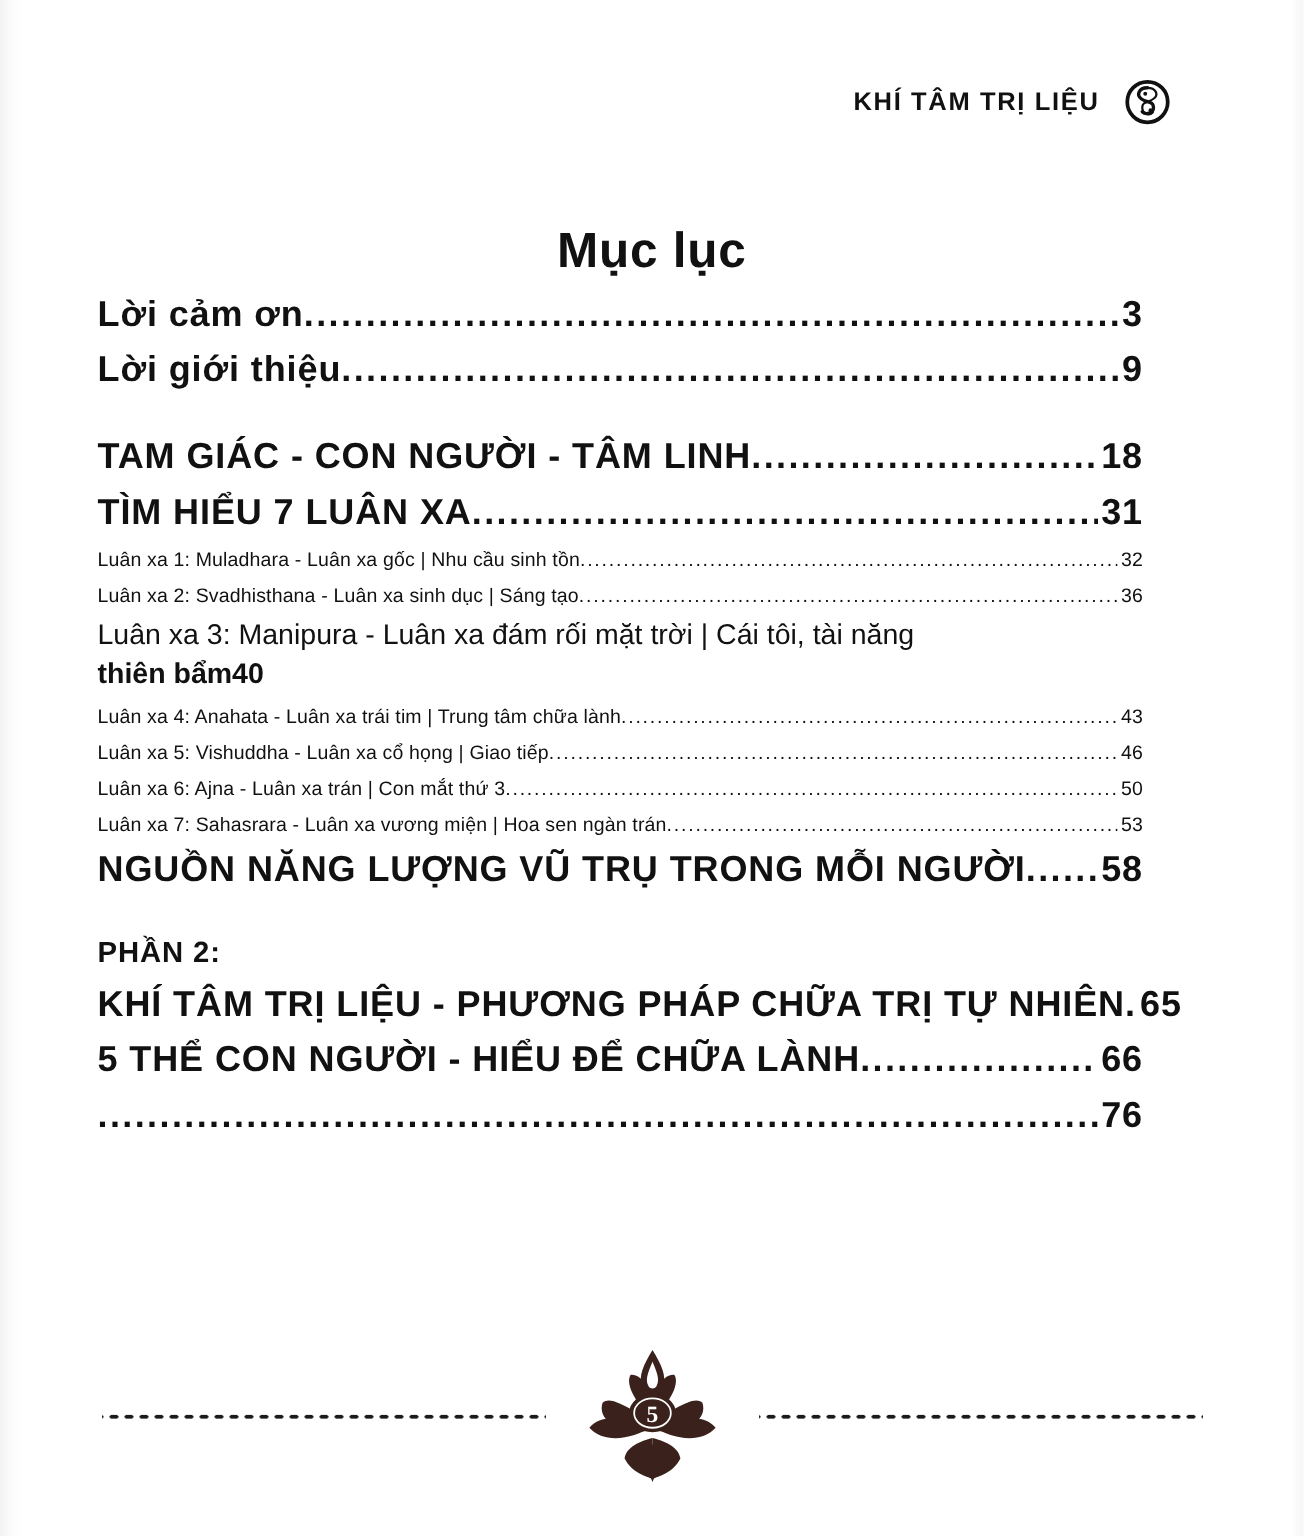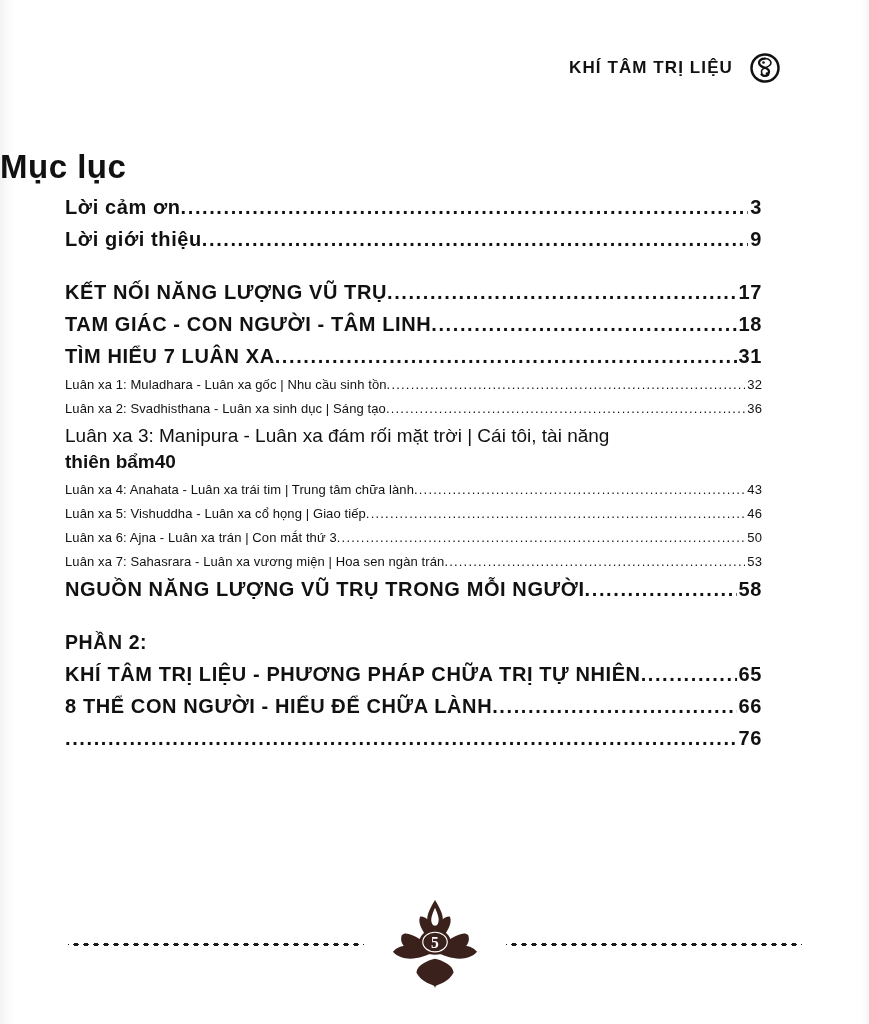--- a/index.html
+++ b/index.html
@@ -64,21 +64,21 @@
     flex: 0 0 auto;
     display: block;
   }
 
   
   .toc-title {
     position: absolute;
     top: 148px;
     left: 0;
     width: 869px;
-    text-align: left;
+    text-align: center;
     font-size: 33px;
     font-weight: bold;
     letter-spacing: 0.5px;
     color: #111;
   }
 
   
   .toc {
     position: absolute;
     top: 196px;
@@ -114,21 +114,21 @@
   }
   .toc-row .pageno {
     flex: 0 0 auto;
     padding-left: 2px;
     text-align: right;
     white-space: nowrap;
   }
 
   
   .row-bold {
-    font-size: 20px;
+    font-size: 24px;
     font-weight: bold;
     letter-spacing: 0.6px;
   }
   .row-bold .leader::after { letter-spacing: 1.6px; }
 
   
   .row-regular {
     font-size: 13px;
     font-weight: normal;
     letter-spacing: 0.1px;
@@ -228,25 +228,20 @@
     <div class="toc-row row-bold">
       <span class="label">Lời giới thiệu</span>
       <span class="leader"></span>
       <span class="pageno">9</span>
     </div>
 
     <div class="spacer-lg"></div>
 
 
     <div class="toc-row row-bold">
-      <span class="label">KẾT NỐI NĂNG LƯỢNG VŨ TRỤ</span>
-      <span class="leader"></span>
-      <span class="pageno">17</span>
-    </div>
-    <div class="toc-row row-bold">
       <span class="label">TAM GIÁC - CON NGƯỜI - TÂM LINH</span>
       <span class="leader"></span>
       <span class="pageno">18</span>
     </div>
     <div class="toc-row row-bold">
       <span class="label">TÌM HIỂU 7 LUÂN XA</span>
       <span class="leader"></span>
       <span class="pageno">31</span>
     </div>
 
@@ -300,21 +295,21 @@
     <div class="spacer-lg"></div>
 
     <div class="part-heading">PHẦN 2:</div>
 
     <div class="toc-row row-bold">
       <span class="label">KHÍ TÂM TRỊ LIỆU - PHƯƠNG PHÁP CHỮA TRỊ TỰ NHIÊN</span>
       <span class="leader"></span>
       <span class="pageno">65</span>
     </div>
     <div class="toc-row row-bold">
-      <span class="label">8 THỂ CON NGƯỜI - HIỂU ĐỂ CHỮA LÀNH</span>
+      <span class="label">5 THỂ CON NGƯỜI - HIỂU ĐỂ CHỮA LÀNH</span>
       <span class="leader"></span>
       <span class="pageno">66</span>
     </div>
     <div class="toc-row row-bold">
       <span class="leader"></span>
       <span class="pageno">76</span>
     </div>
 
   </div>
 

